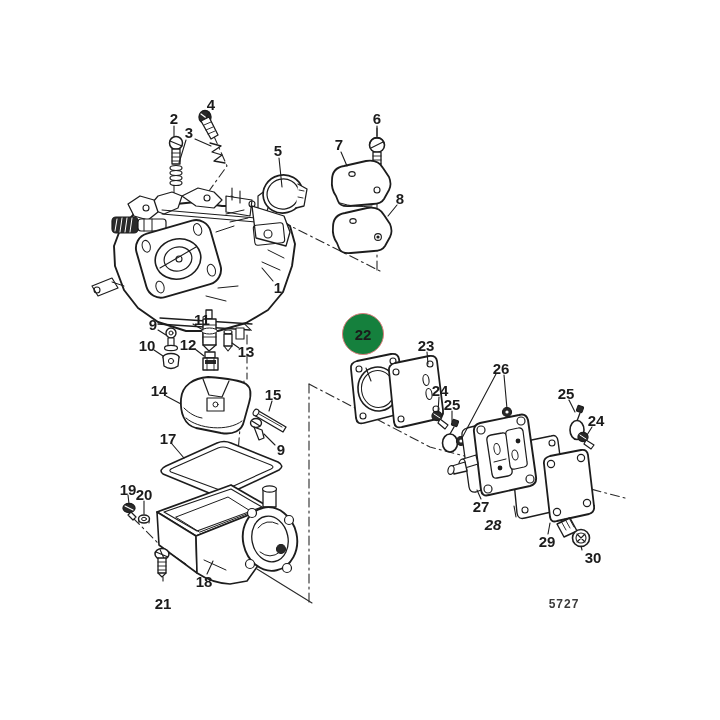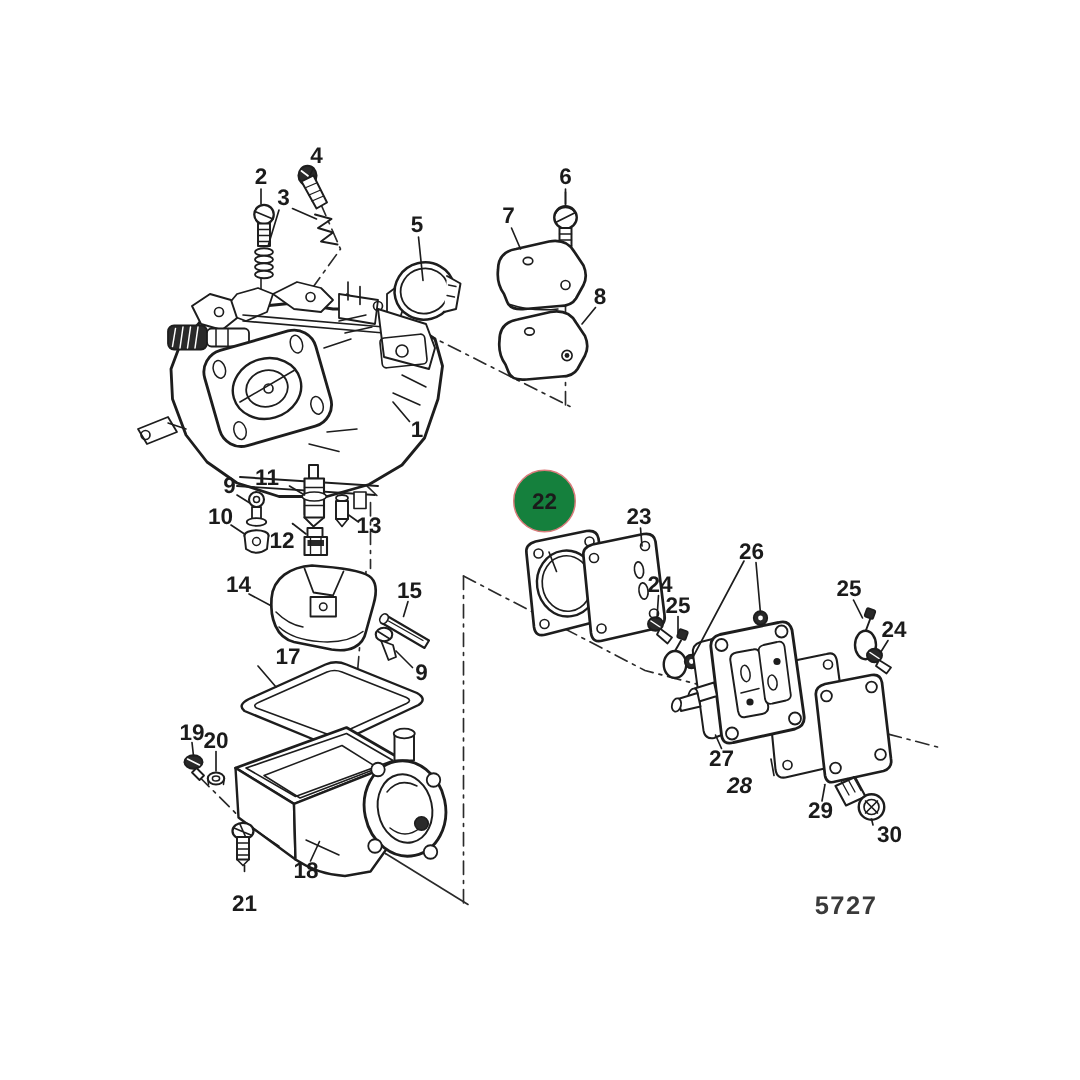--- a/index.html
+++ b/index.html
@@ -7,21 +7,21 @@
          font-family:"Liberation Sans", sans-serif;}
   .stage svg{position:absolute;left:0;top:0;}
   .part-label{position:absolute;transform:translate(-50%,-50%);
       font-family:"Liberation Sans", sans-serif;
       font-weight:700;font-size:15px;color:#1b1b1b;line-height:1;
       text-align:center;white-space:nowrap;user-select:none;}
   .part-label.highlighted{width:40px;height:40px;border-radius:50%;
       display:flex;align-items:center;justify-content:center;}
   .diagram-code{position:absolute;transform:translate(-50%,-50%);
       font-family:"Liberation Sans", sans-serif;
-      font-weight:700;font-size:17px;color:#3a3a3a;letter-spacing:1px;}
+      font-weight:700;font-size:12px;color:#3a3a3a;letter-spacing:1px;}
 </style>
 </head>
 <body>
 
 <div class="stage" id="stage">
 
 <svg width="720" height="720" viewBox="0 0 720 720" stroke-linecap="round" stroke-linejoin="round" fill="none">
 
   <g stroke="#2a2a2a" stroke-width="1.1" stroke-dasharray="9 4 2 4">
     <path d="M174,148 V197"></path>
@@ -369,27 +369,27 @@
 <div class="part-label" style="left: 278px; top: 287px;">1</div>
     <div class="part-label" style="left: 174px; top: 118px;">2</div>
     <div class="part-label" style="left: 189px; top: 132px;">3</div>
     <div class="part-label" style="left: 211px; top: 104px;">4</div>
     <div class="part-label" style="left: 278px; top: 150px;">5</div>
     <div class="part-label" style="left: 377px; top: 118px;">6</div>
     <div class="part-label" style="left: 339px; top: 144px;">7</div>
     <div class="part-label" style="left: 400px; top: 198px;">8</div>
     <div class="part-label" style="left: 153px; top: 324px;">9</div>
     <div class="part-label" style="left: 147px; top: 345px;">10</div>
-    <div class="part-label" style="left: 178px; top: 319px;">11</div>
-    <div class="part-label" style="left: 188px; top: 344px; margin-top: 17px;">12</div>
+    <div class="part-label" style="left: 202px; top: 319px;">11</div>
+    <div class="part-label" style="left: 188px; top: 344px;">12</div>
     <div class="part-label" style="left: 246px; top: 351px;">13</div>
     <div class="part-label" style="left: 159px; top: 390px;">14</div>
     <div class="part-label" style="left: 273px; top: 394px;">15</div>
     <div class="part-label" style="left: 281px; top: 449px;">9</div>
-    <div class="part-label" style="left: 168px; top: 438px; margin-left: 24px;">17</div>
+    <div class="part-label" style="left: 168px; top: 438px;">17</div>
     <div class="part-label" style="left: 204px; top: 581px;">18</div>
     <div class="part-label" style="left: 128px; top: 489px;">19</div>
     <div class="part-label" style="left: 144px; top: 494px;">20</div>
     <div class="part-label" style="left: 163px; top: 576px; margin-top: 27px;">21</div>
     <div class="part-label highlighted" style="left: 363px; top: 334px; background: #15803d; border: 1.5px solid rgb(217, 124, 124); color: rgb(27, 27, 27);">22</div>
     <div class="part-label" style="left: 426px; top: 345px;">23</div>
     <div class="part-label" style="left: 440px; top: 390px;">24</div>
     <div class="part-label" style="left: 452px; top: 404px;">25</div>
     <div class="part-label" style="left: 501px; top: 368px;">26</div>
     <div class="part-label" style="left: 566px; top: 393px;">25</div>

